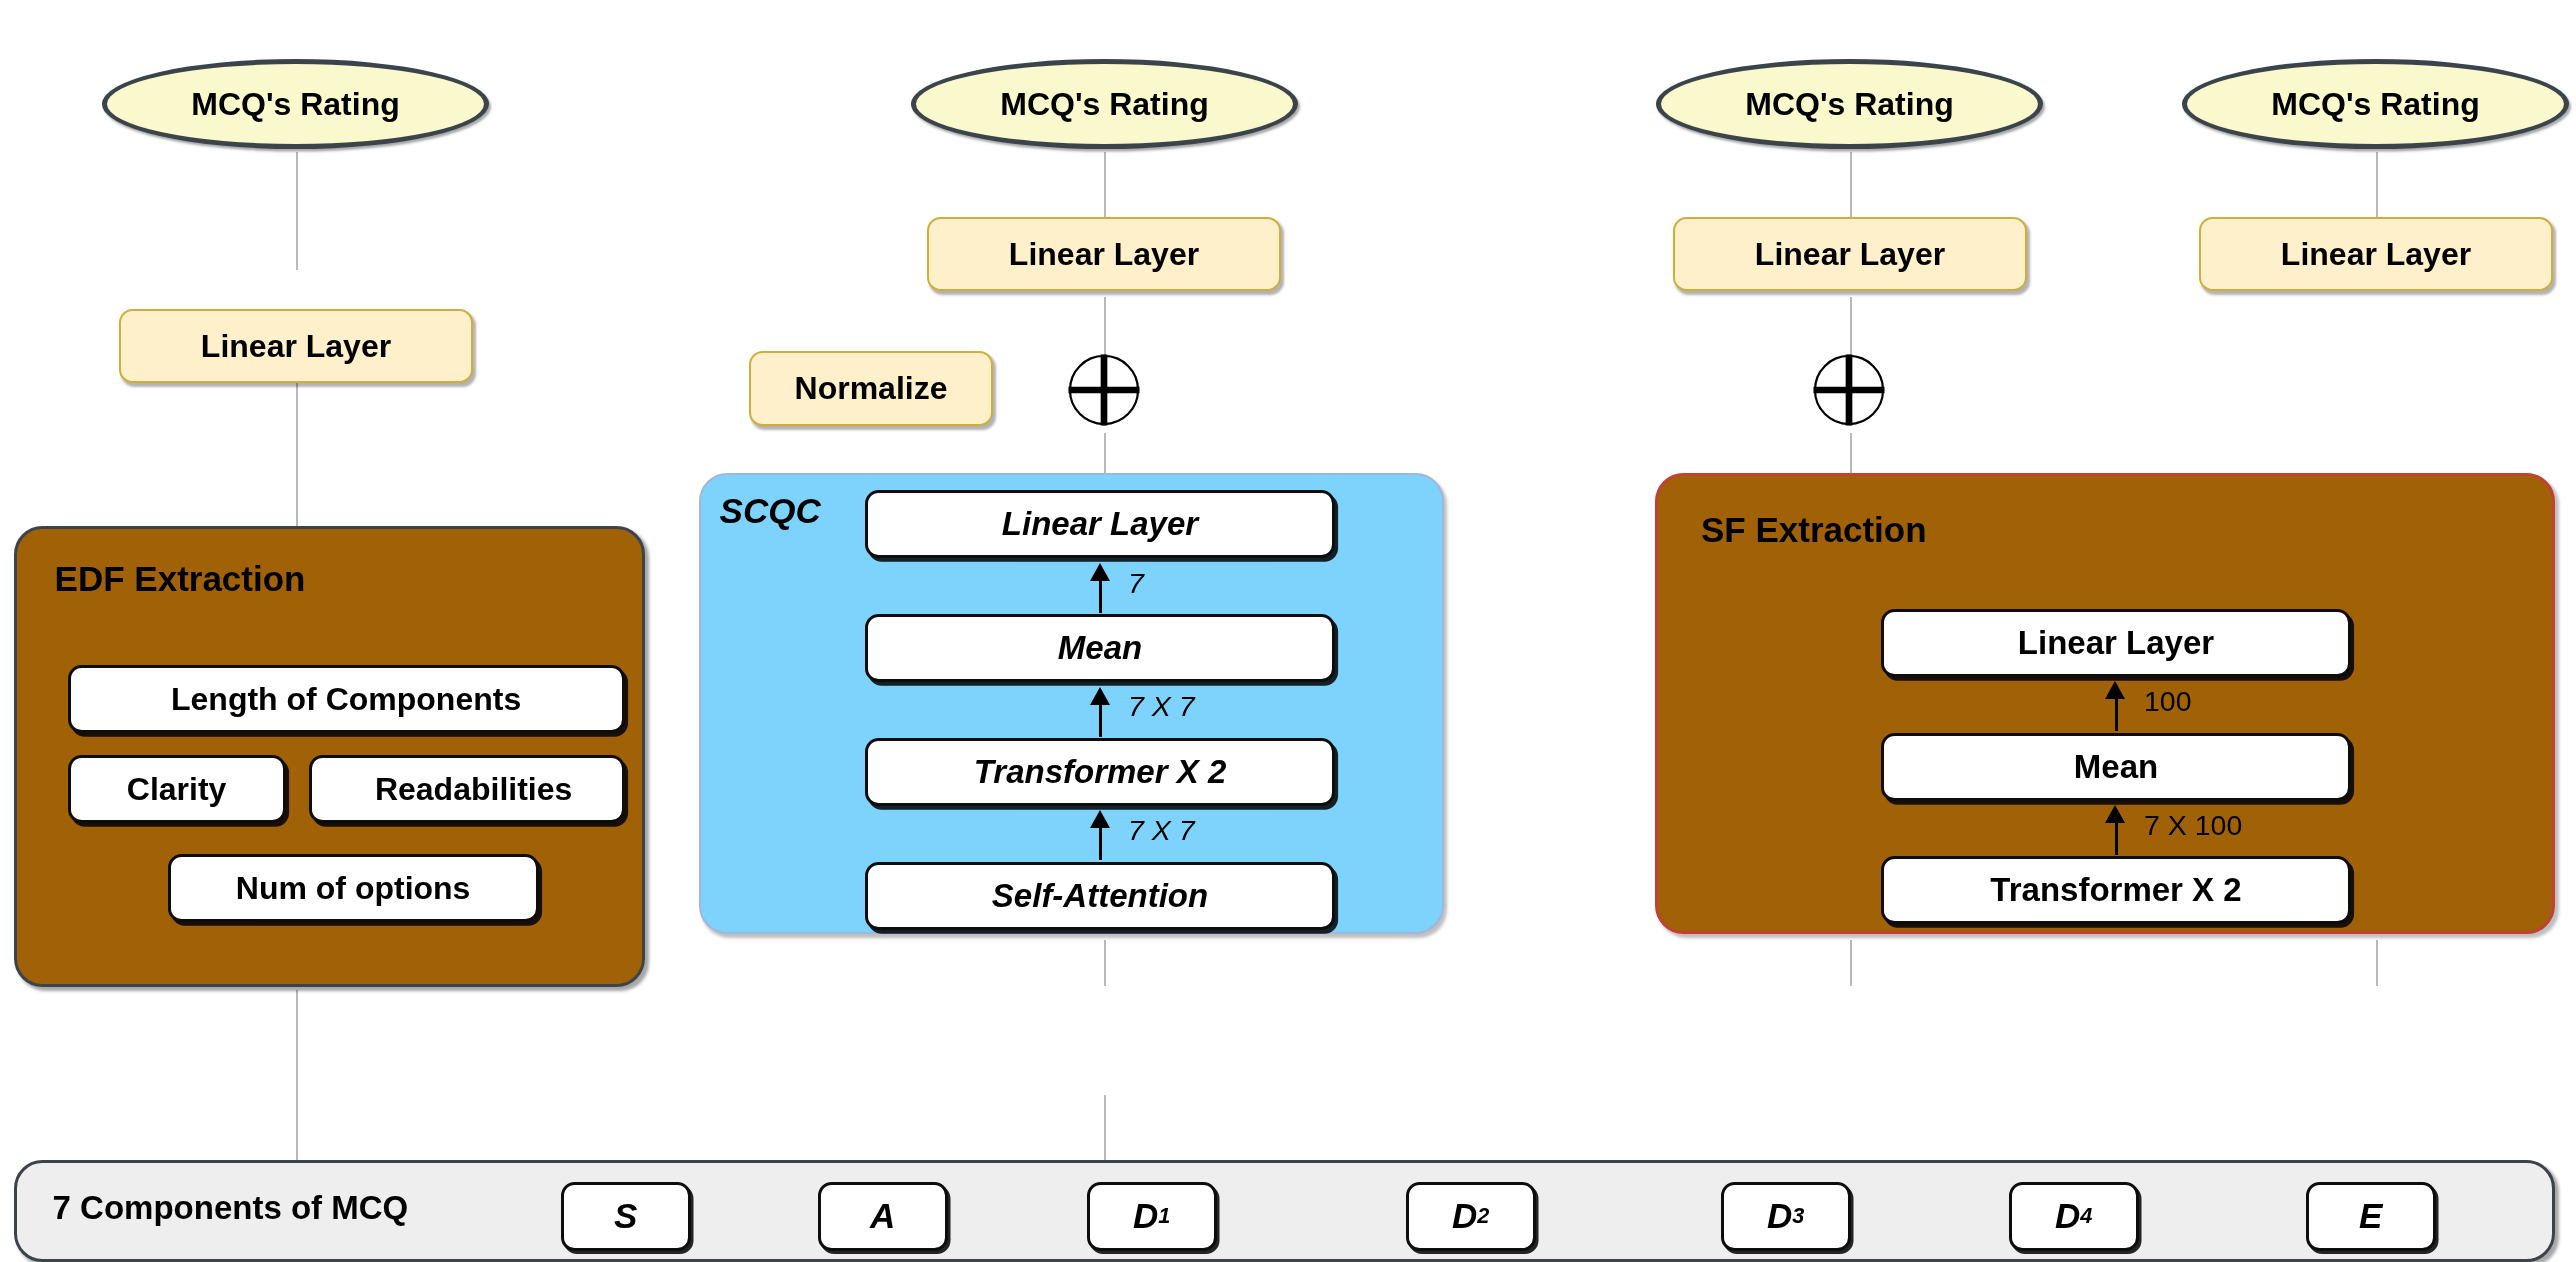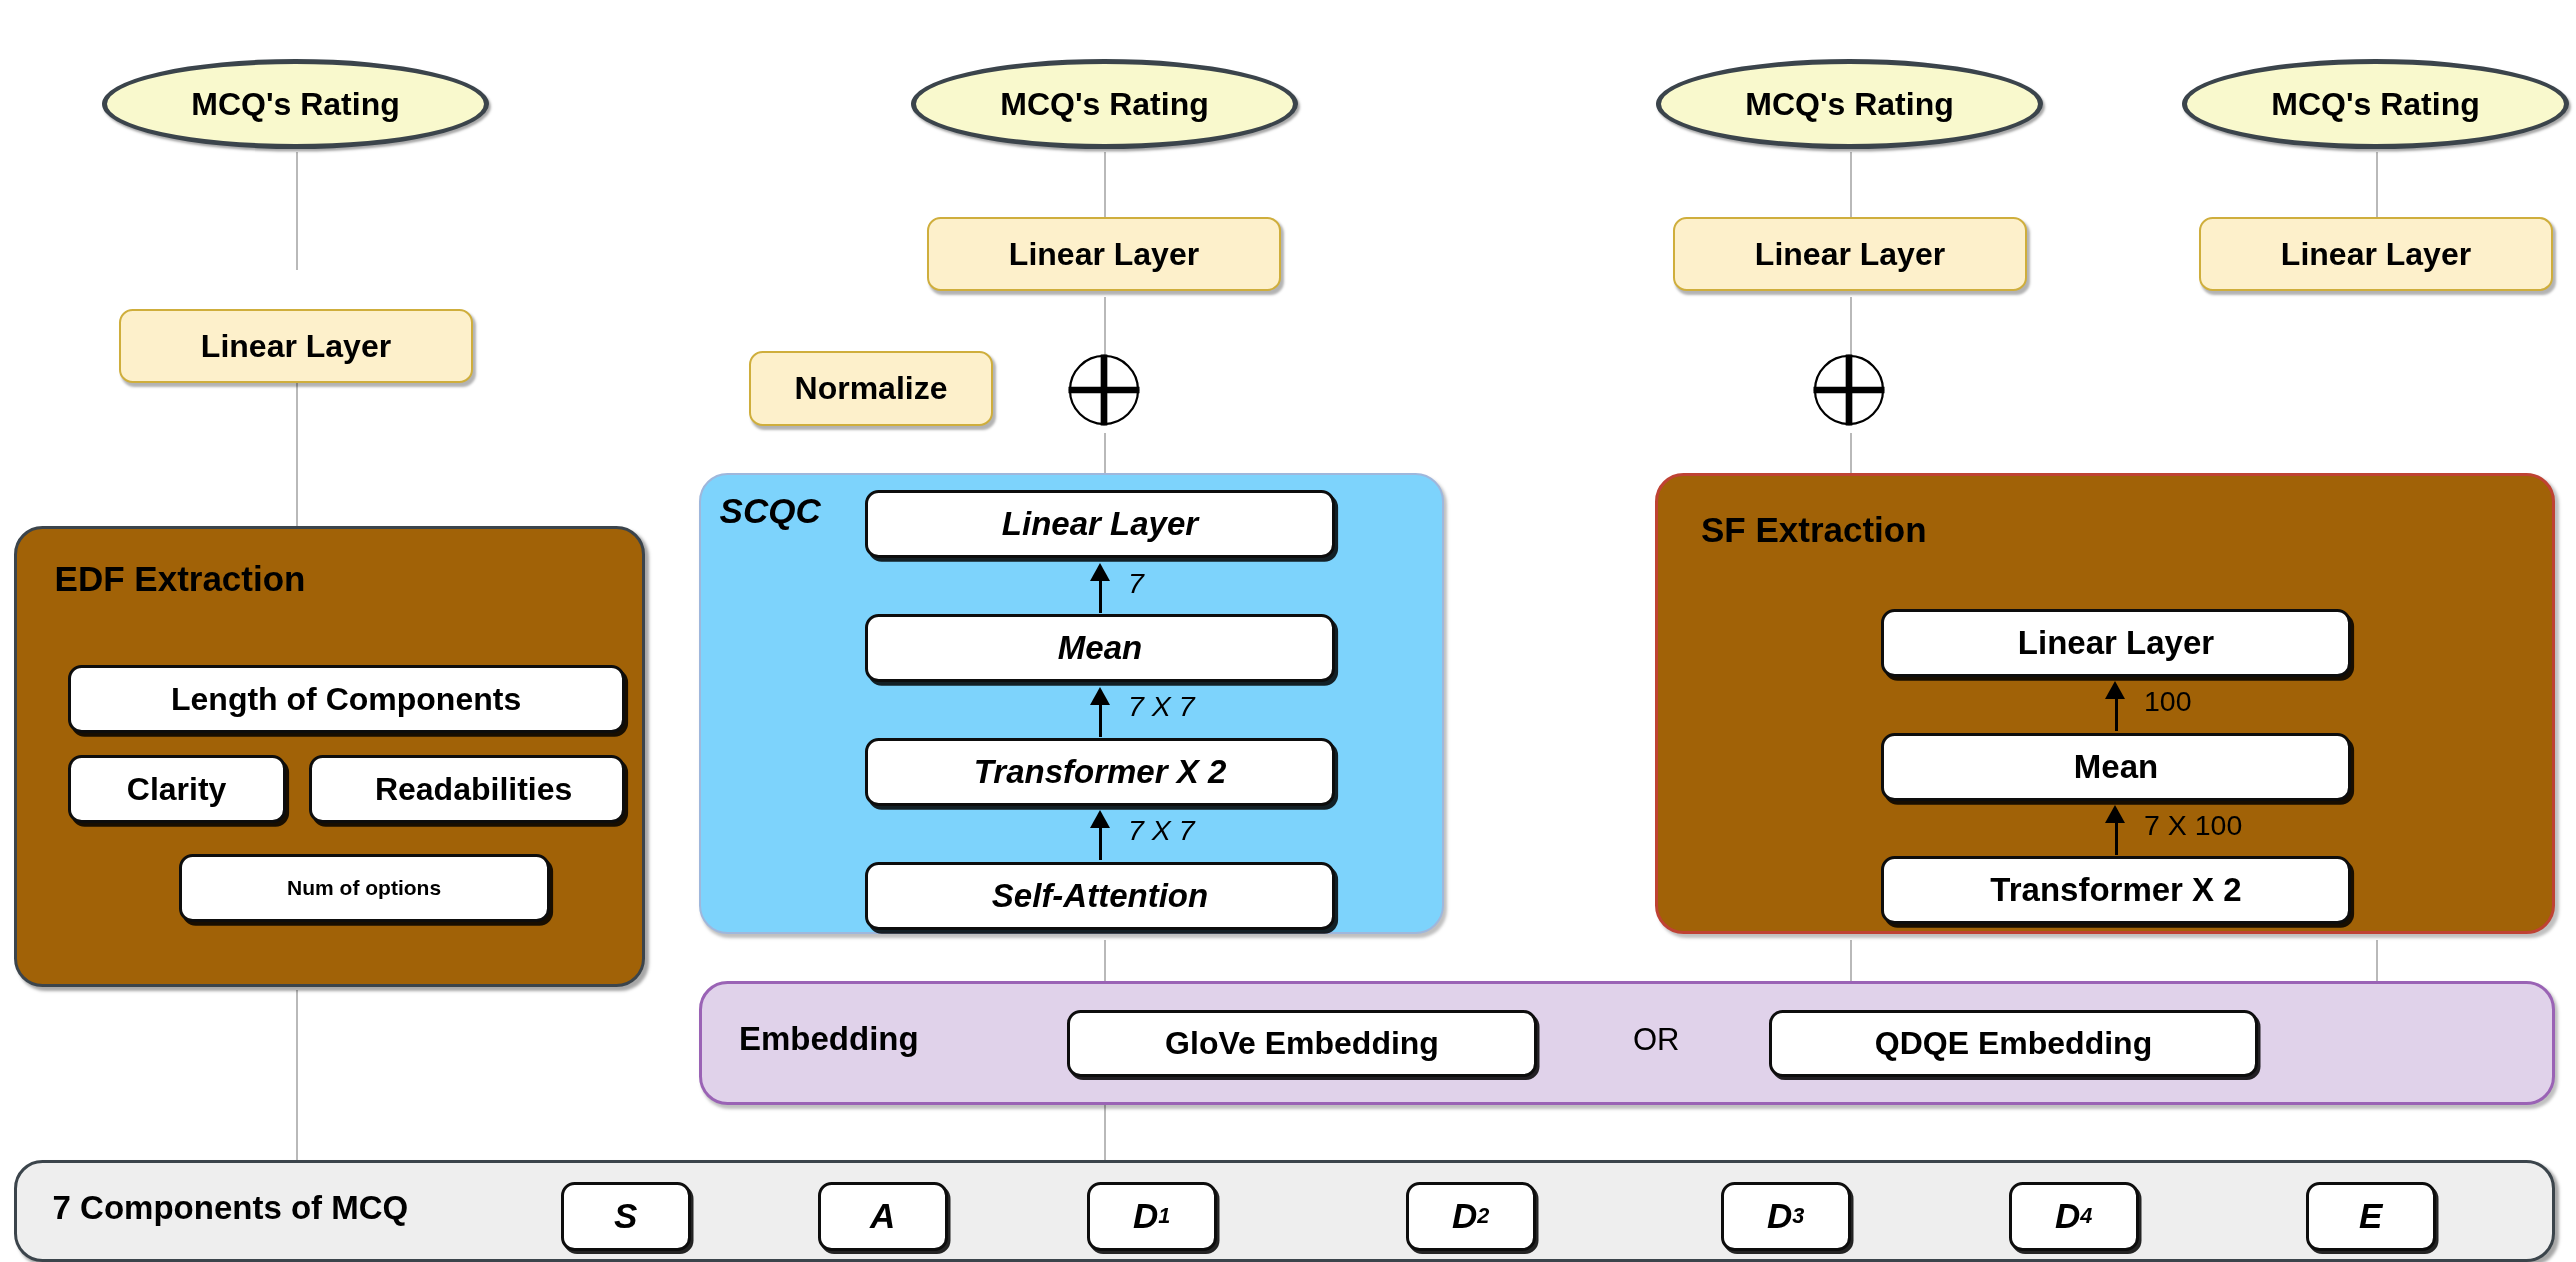--- a/index.html
+++ b/index.html
@@ -168,21 +168,21 @@
     </div>
 
     <div class="node box-white" style="left:51px;top:226px;width:218px;height:68px;font-size:32px;">
       <span>Clarity</span>
     </div>
 
     <div class="node box-white" style="left:292px;top:226px;width:316px;height:68px;font-size:32px;padding-left:14px;">
       <span>Readabilities</span>
     </div>
 
-    <div class="node box-white" style="left:162px;top:325px;width:371px;height:68px;font-size:21px;">
+    <div class="node box-white" style="left:151px;top:325px;width:371px;height:68px;font-size:32px;">
       <span>Num of options</span>
     </div>
   </div>
 
   <div class="panel panel-blue" style="left:699px;top:473px;width:745px;height:461px;">
     <div class="panel-title" style="left:18.6px;top:15.5px;font-size:35px;">SCQC</div>
 
     <div class="node box-white" style="left:164px;top:15px;width:470px;height:68px;font-size:33px;">
       <span>Linear Layer</span>
     </div>
@@ -229,33 +229,20 @@
 
     <div class="vline" style="left:457px;top:334px;height:45px;"></div>
     <div class="arrow-up" style="left:447px;top:329px;"></div>
     <div class="edge-label" style="left:486px;top:333px;font-size:28.5px;">7 X 100</div>
 
     <div class="node box-white" style="left:223px;top:380px;width:470px;height:68px;font-size:33px;">
       <span>Transformer X 2</span>
     </div>
   </div>
 
-  <div class="panel panel-purple" style="left:699px;top:981px;width:1856px;height:124px;">
-    <div class="panel-title" style="left:37px;top:36px;font-size:33px;">Embedding</div>
-
-    <div class="node box-white thin" style="left:365px;top:26px;width:470px;height:67px;font-size:32px;">
-      <span>GloVe Embedding</span>
-    </div>
-
-    <div class="panel-title" style="left:931px;top:38px;font-size:31px;font-weight:normal;">OR</div>
-
-    <div class="node box-white thin" style="left:1067px;top:26px;width:489px;height:67px;font-size:32px;">
-      <span>QDQE Embedding</span>
-    </div>
-  </div>
 
   <div class="panel panel-gray" style="left:13.6px;top:1160px;width:2541px;height:102px;">
     <div class="panel-title" style="left:36px;top:26px;font-size:33px;">7 Components of MCQ</div>
 
     <div class="node box-white thin ital" style="left:544px;top:18.6px;width:130px;height:69px;font-size:35px;">
       <span>S</span>
         <span class="t-sub"></span>
     </div>
 
     <div class="node box-white thin ital" style="left:801px;top:18.6px;width:130px;height:69px;font-size:35px;">

